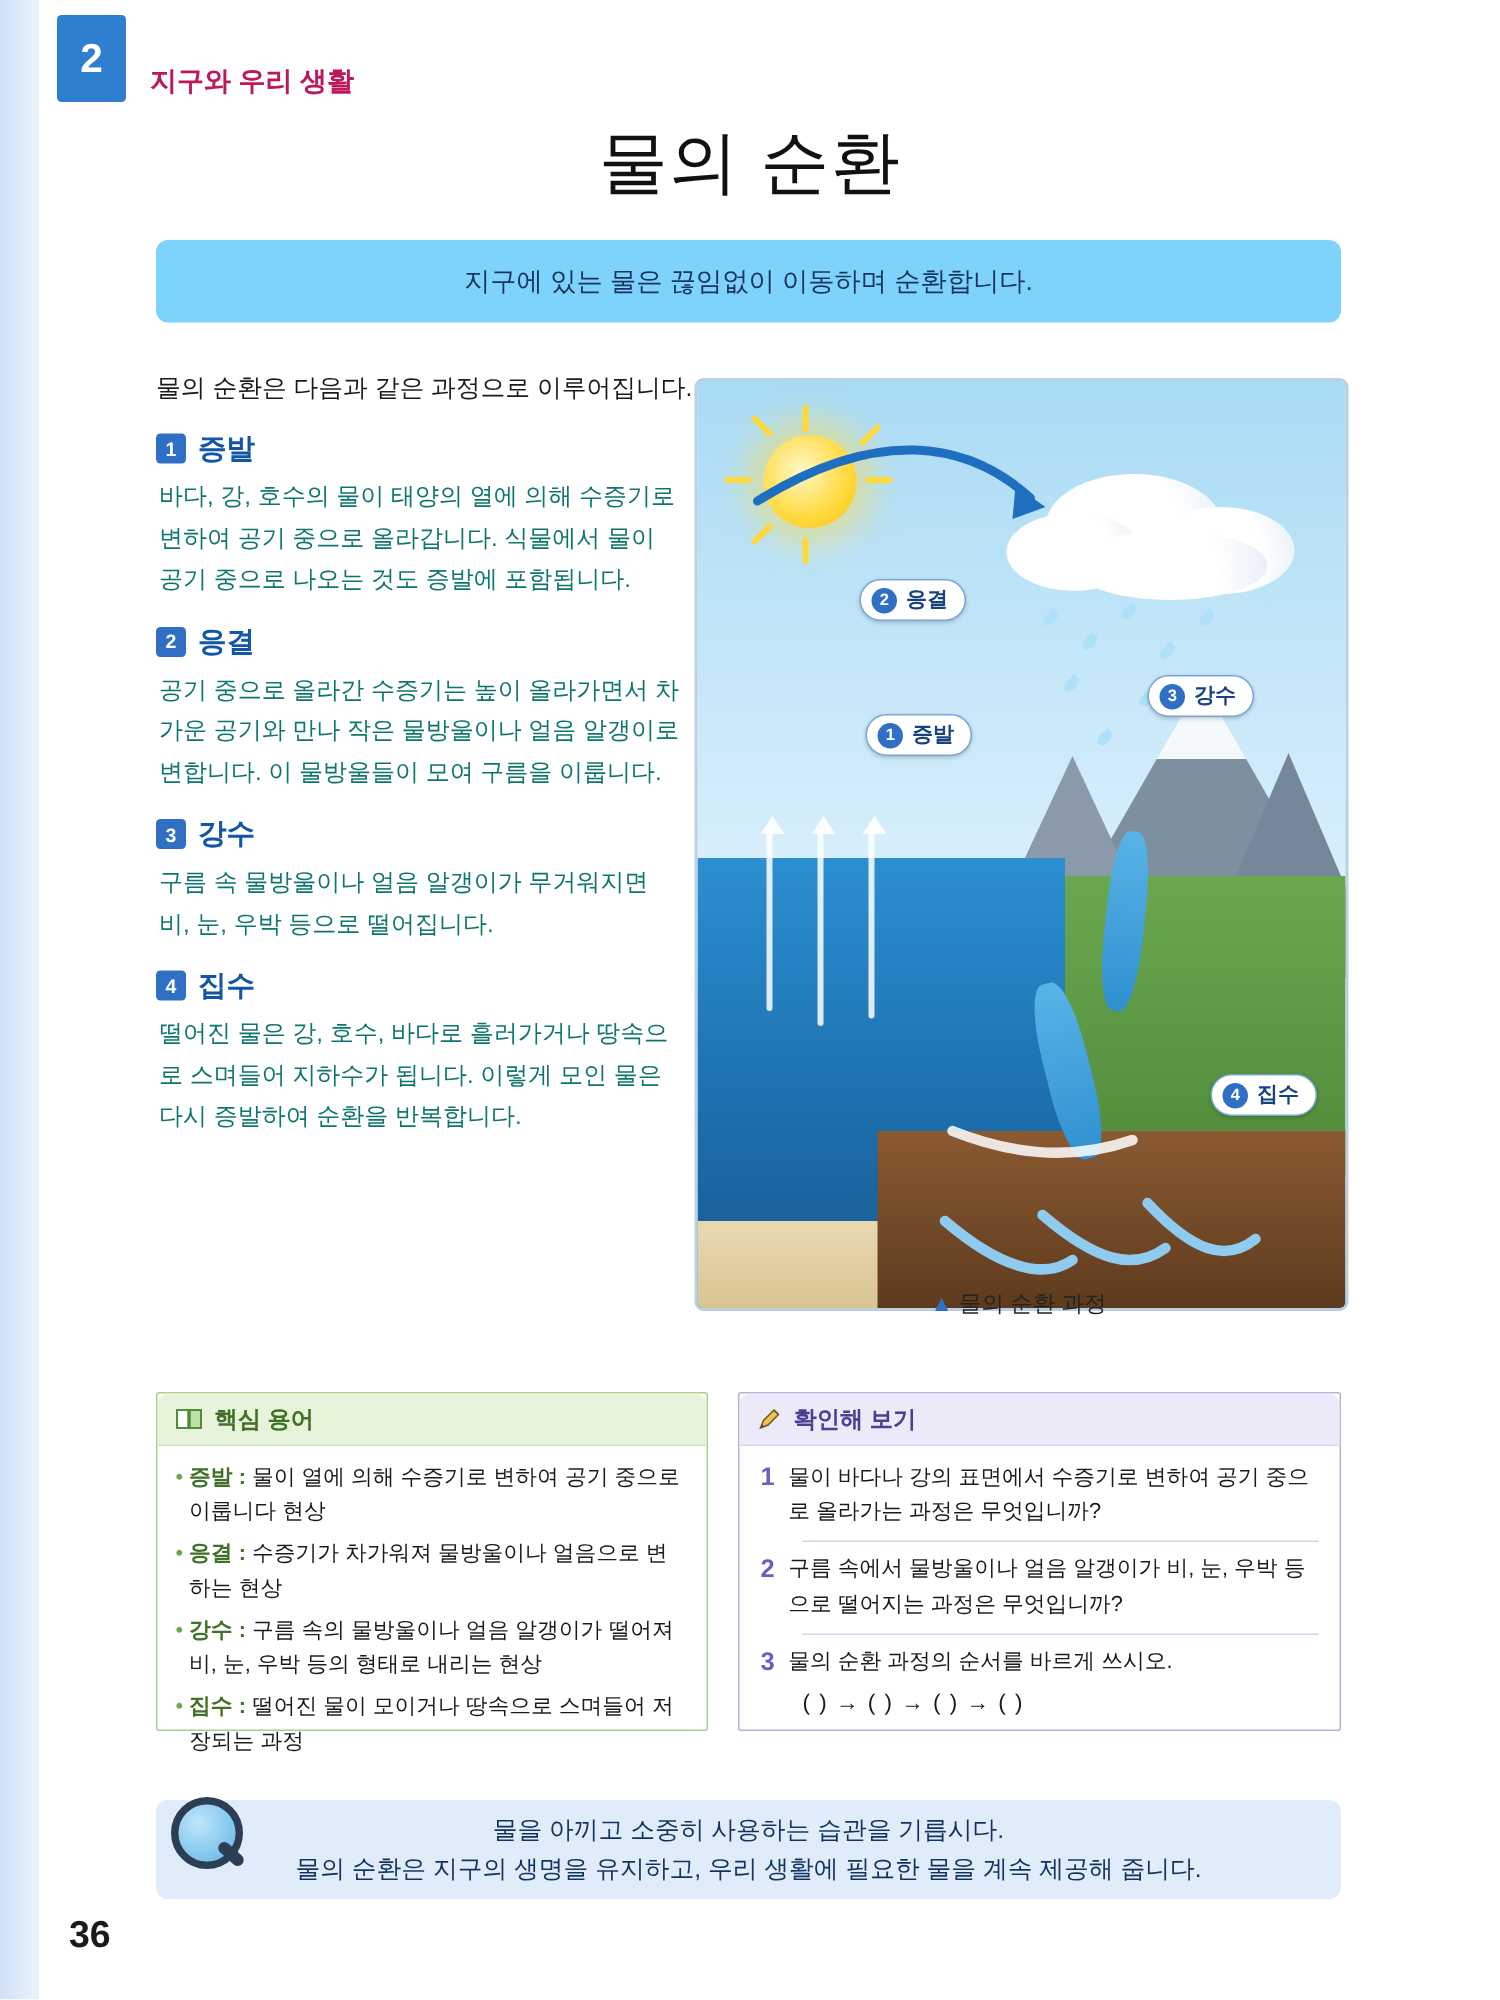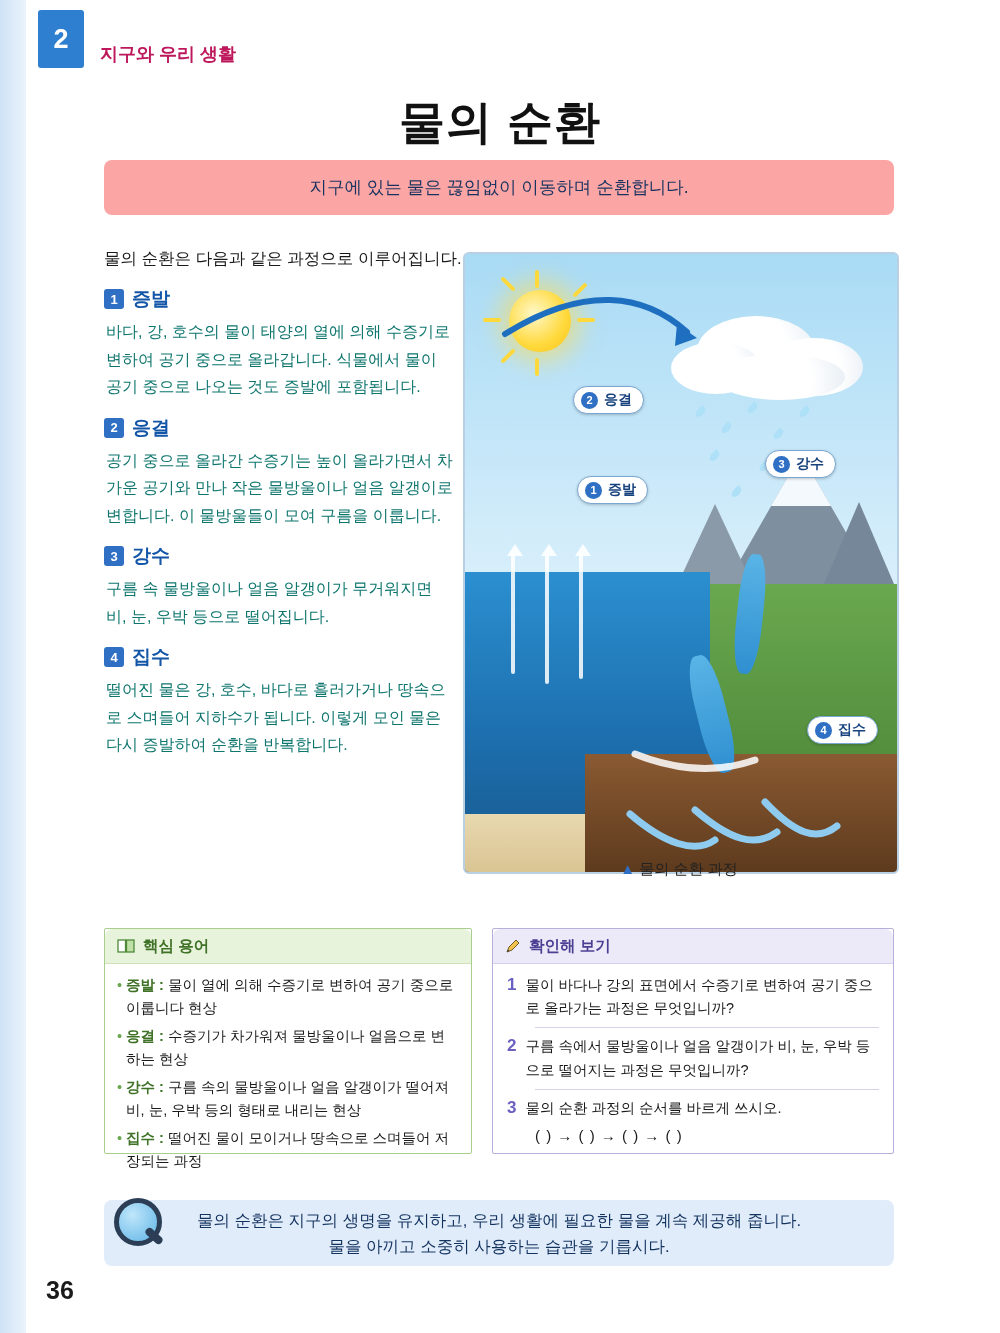--- a/index.html
+++ b/index.html
@@ -42,36 +42,36 @@
   }
   .unit-title {
     position: absolute;
     left: 100px; top: 42px;
     font-size: 18px;
     color: #be185d;
     font-weight: 600;
   }
   .page-title {
     position: absolute;
-    left: 0; top: 92px;
+    left: 0; top: 78px;
     width: 1000px;
     text-align: center;
     font-size: 46px;
-    font-weight: bold;
+    font-weight: normal;
     letter-spacing: 1px;
     color: #111;
   }
   
   .intro-box {
     position: absolute;
     left: 104px; top: 160px;
     width: 790px;
     padding: 14px 10px;
     box-sizing: border-box;
-    background: #fca5a5;
+    background: #7dd3fc;
     border-radius: 8px;
     text-align: center;
     line-height: 1.55;
     font-size: 17.5px;
     color: #18335f;
   }
   .intro-box .hl { color: #1f63c4; font-weight: bold; }
 
   
   .lead {
@@ -500,22 +500,22 @@
       <div class="q-item">
         <span class="q-num">3</span>
         <span class="q-text">물의 순환 과정의 순서를 바르게 쓰시오.</span>
       </div>
       <div class="q-blanks">(          ) → (          ) → (          ) → (          )</div>
     </div>
   </div>
 
   <div class="footer-note">
     <div>
+      <div>물을 아끼고 소중히 사용하는 습관을 기릅시다.</div>
       <div>물의 순환은 지구의 생명을 유지하고, 우리 생활에 필요한 물을 계속 제공해 줍니다.</div>
-      <div>물을 아끼고 소중히 사용하는 습관을 기릅시다.</div>
     </div>
   </div>
   <div class="magnifier">
     <div class="mag-glass"></div>
     <div class="mag-handle"></div>
   </div>
 
   <div class="page-number">36</div>
 </div>
 

